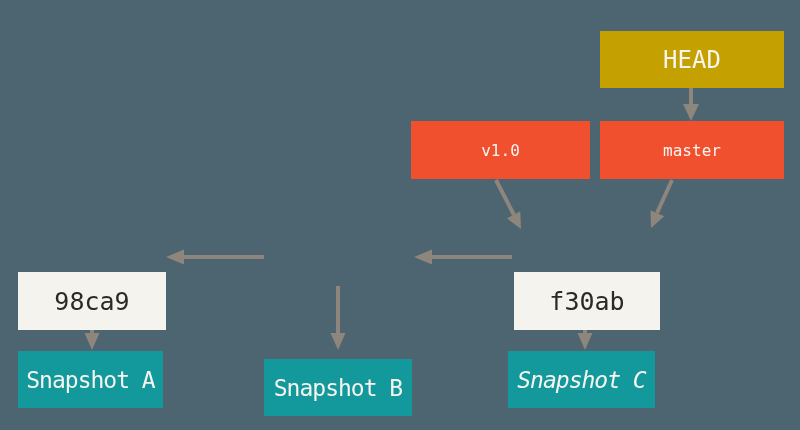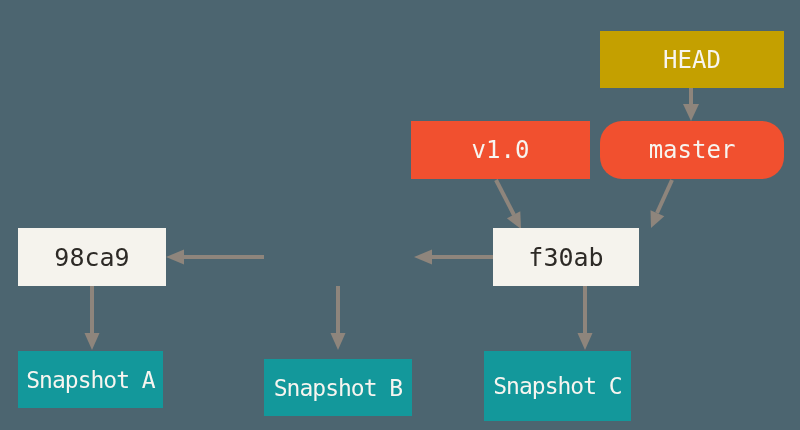--- a/index.html
+++ b/index.html
@@ -32,47 +32,48 @@
   .arrow-head { fill: var(--arrow, #8E857C); }
   .node {
     position: absolute;
     display: flex; align-items: center; justify-content: center;
     box-sizing: border-box;
     white-space: nowrap;
   }
   .tag {
     background: var(--ref-box, #F1502F);
     color: var(--light-text, #F7F5F0);
-    font-size: 24px;
+    font-size: 16px;
   }
   .pointer {
     background: var(--head-box, #C4A000);
     color: var(--light-text, #F7F5F0);
     font-size: 24px;
   }
   .commit {
     background: var(--commit-box, #F5F3ED);
     color: var(--commit-text, #2D2A26);
     font-size: 25px;
+    margin-top: 44px;
   }
   .snapshot {
     background: var(--snapshot-box, #13989B);
     color: var(--light-text, #F7F5F0);
     font-size: 23px;
     letter-spacing: -1px;
   }
   #node-head    { left: 600px; top: 31px;  width: 184px; height: 57px; }
   #node-v10     { left: 411px; top: 121px; width: 179px; height: 58px; }
-  #node-master  { left: 600px; top: 121px; width: 184px; height: 58px; border-radius: 22px; }
-  #node-f30ab   { left: 493px; top: 228px; width: 146px; height: 58px; }
+  #node-master  { left: 600px; top: 121px; width: 184px; height: 58px; }
+  #node-f30ab   { left: 514px; top: 228px; width: 146px; height: 58px; }
   #node-34ac2   { left: 264px; top: 228px; width: 148px; height: 58px; }
   #node-98ca9   { left: 18px;  top: 228px; width: 148px; height: 58px; }
   #node-snap-a  { left: 18px;  top: 351px; width: 145px; height: 57px; text-align: center; }
   #node-snap-b  { left: 264px; top: 359px; width: 148px; height: 57px; }
-  #node-snap-c  { left: 484px; top: 351px; width: 147px; height: 70px; }
+  #node-snap-c  { left: 508px; top: 351px; width: 147px; height: 57px; font-style: italic; }
 </style>
 </head>
 <body>
 
 <div class="canvas">
 
   <svg class="arrows" viewBox="0 0 800 430">
 
     <g>
       <line class="arrow-line" x1="691" y1="88" x2="691" y2="106"></line>

